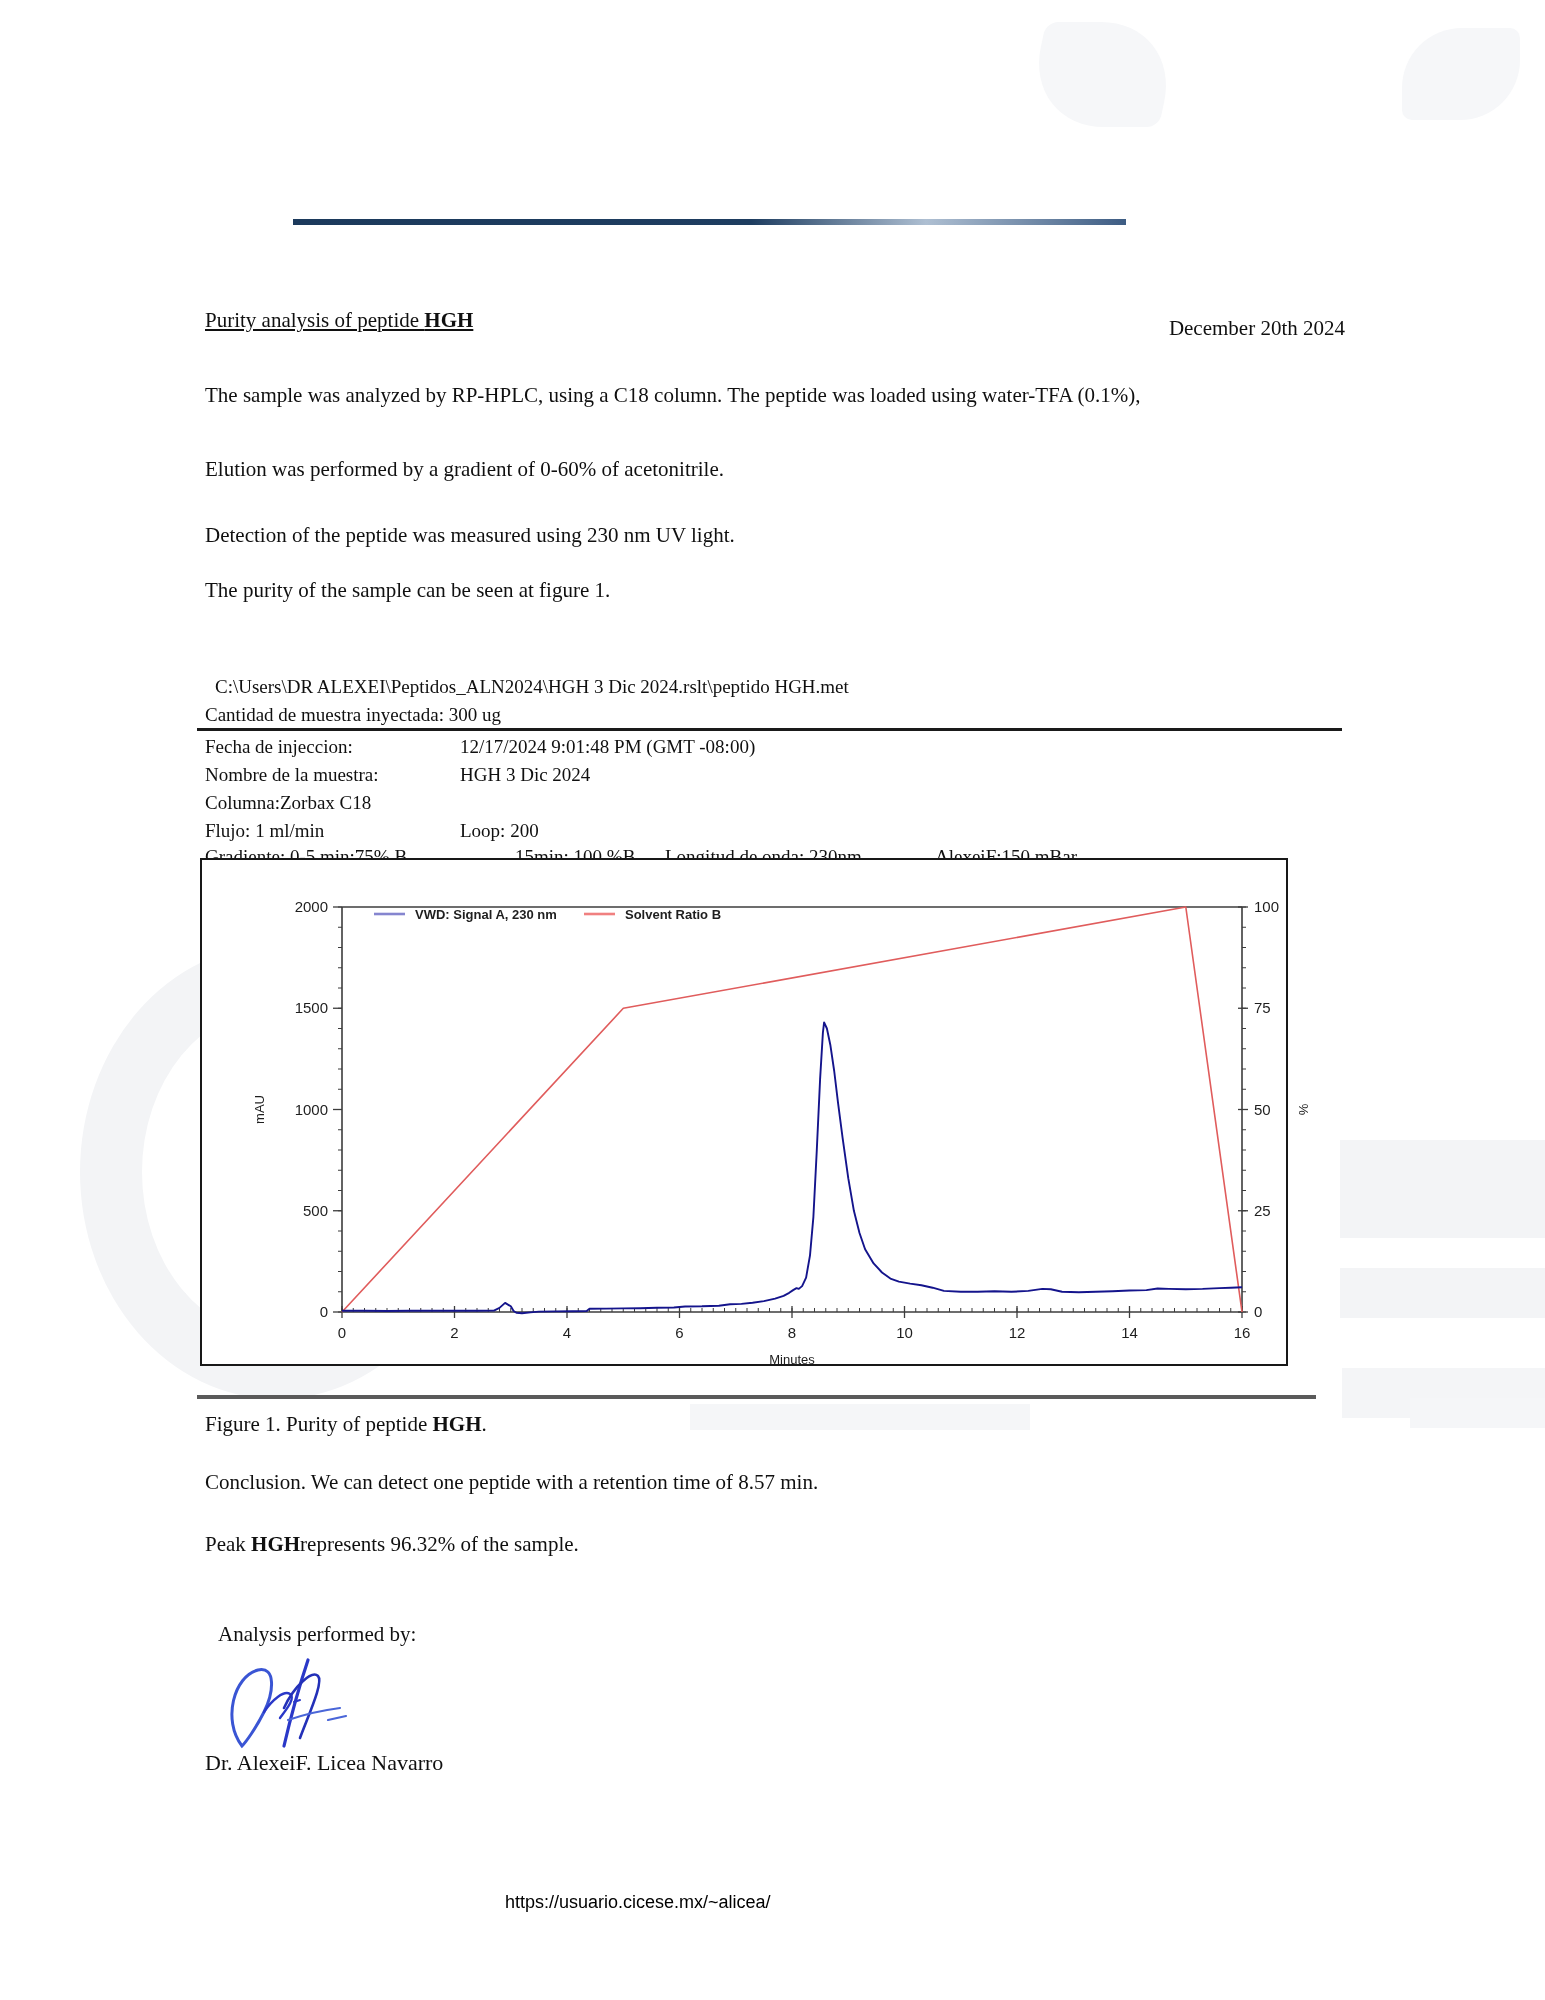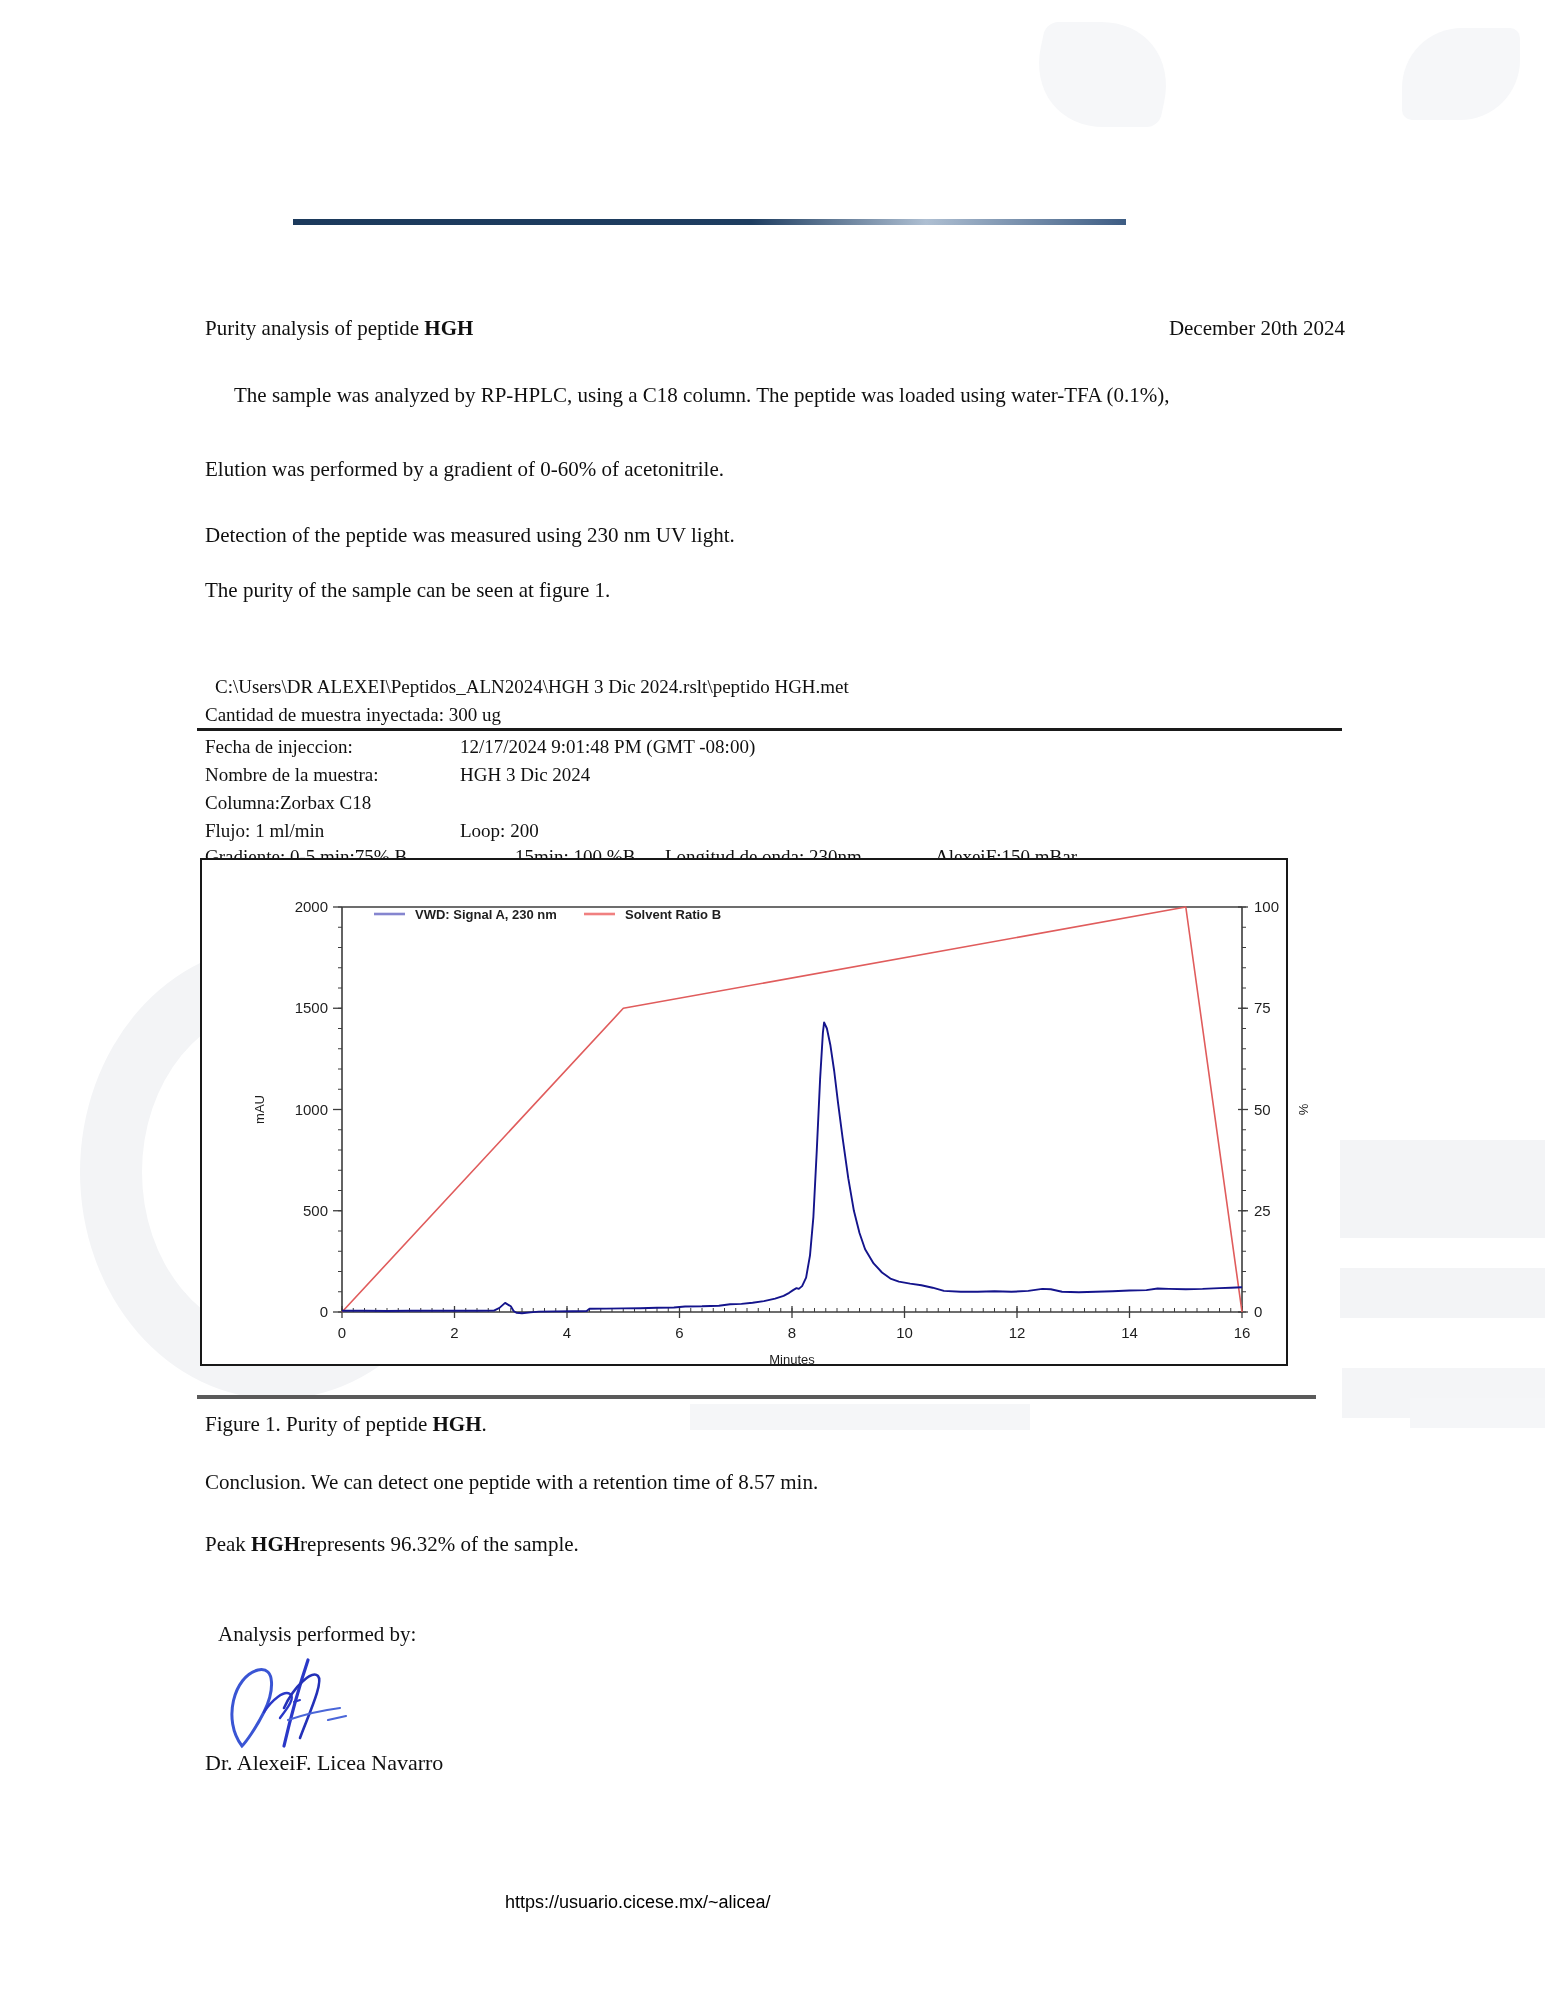--- a/index.html
+++ b/index.html
@@ -24,26 +24,26 @@
 <div class="wm" style="left:1035px;top:22px;width:135px;height:105px;background:#f6f7f9;border-radius:12px 80px 12px 80px;transform:skewX(-12deg);"></div>
 <div class="wm" style="left:1402px;top:28px;width:118px;height:92px;background:#f6f7f9;border-radius:60px 10px 60px 10px;"></div>
 <div class="wm" style="left:1340px;top:1140px;width:205px;height:98px;background:#f3f4f6;"></div>
 <div class="wm" style="left:1340px;top:1268px;width:205px;height:50px;background:#f3f4f6;"></div>
 <div class="wm" style="left:1342px;top:1368px;width:203px;height:50px;background:#f4f5f7;"></div>
 <div class="wm" style="left:690px;top:1404px;width:340px;height:26px;background:#f5f6f8;"></div>
 <div class="wm" style="left:1410px;top:1398px;width:135px;height:30px;background:#f5f6f8;"></div>
 
 <div class="abs content" id="header-rule"></div>
 
-<div class="abs content body-text" style="left:205px;top:316px;">
+<div class="abs content body-text" style="left:205px;top:308px;text-decoration:underline;">
   <span>Purity analysis of peptide </span><b>HGH</b>
 </div>
 <div class="abs content body-text" style="left:205px;top:316px;width:1140px;text-align:right;">December 20th 2024</div>
 
-<div class="abs content body-text" style="left:205px;top:380px;width:1145px;line-height:31px;margin-left:29px;">
+<div class="abs content body-text" style="left:205px;top:380px;width:1145px;line-height:31px;">
   <span style="display:block">The sample was analyzed by RP-HPLC, using a C18 column. The peptide was loaded using water-TFA (0.1%),</span>
 </div>
 <div class="abs content body-text" style="left:205px;top:457px;">Elution was performed by a gradient of 0-60% of acetonitrile.</div>
 <div class="abs content body-text" style="left:205px;top:523px;">Detection of the peptide was measured using 230 nm UV light.</div>
 <div class="abs content body-text" style="left:205px;top:578px;">The purity of the sample can be seen at figure 1.</div>
 
 <div class="abs content meta-text" style="left:215px;top:676px;">C:\Users\DR ALEXEI\Peptidos_ALN2024\HGH 3 Dic 2024.rslt\peptido HGH.met</div>
 <div class="abs content meta-text" style="left:205px;top:704px;">Cantidad de muestra inyectada: 300 ug</div>
 <div class="abs content" style="left:197px;top:728px;width:1145px;height:2.5px;background:#1a1a1a;"></div>
 <div class="abs content meta-text" style="left:205px;top:736px;">Fecha de injeccion:</div>

